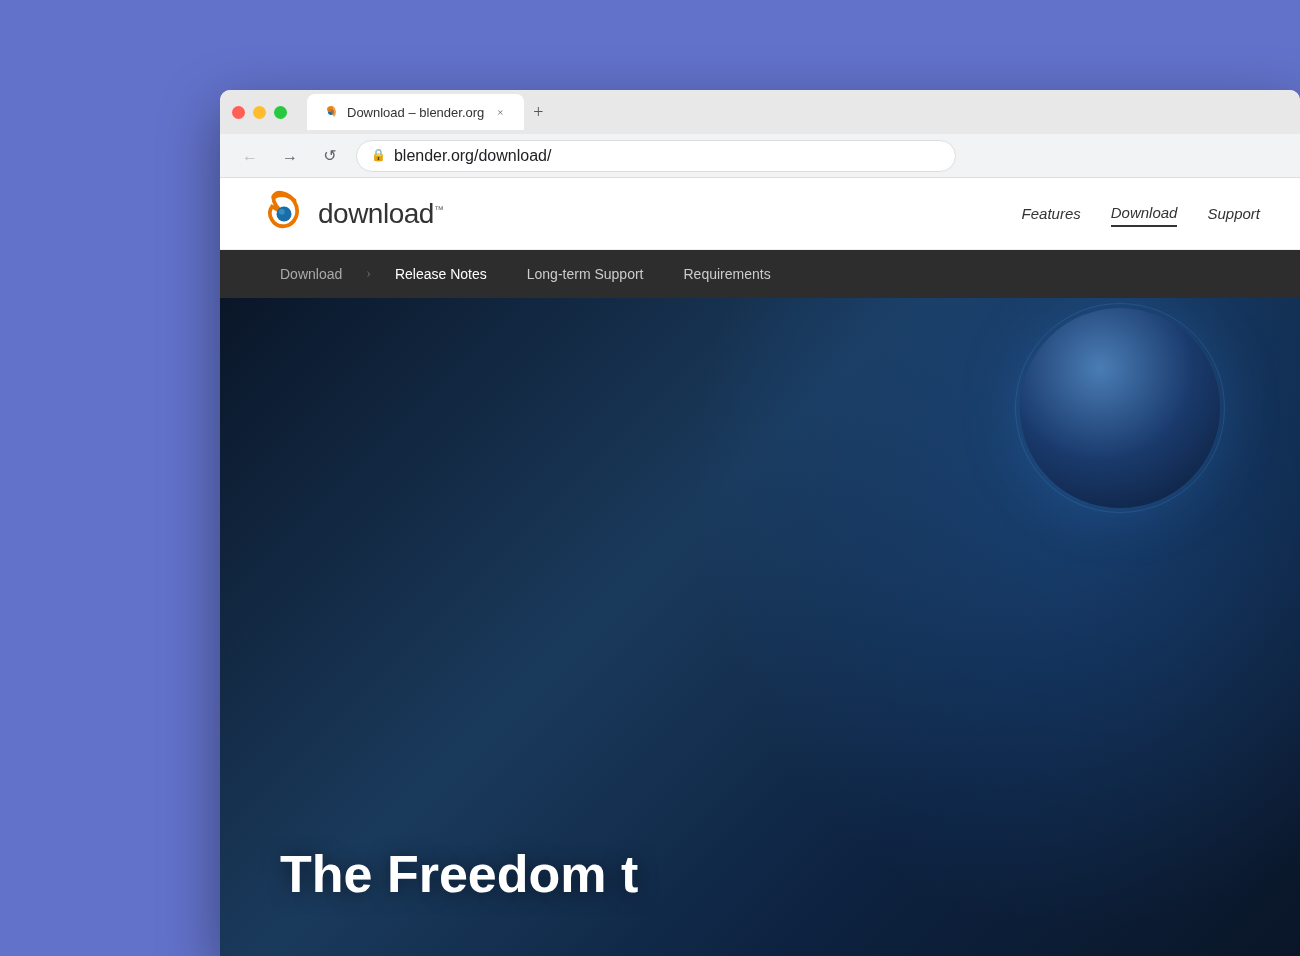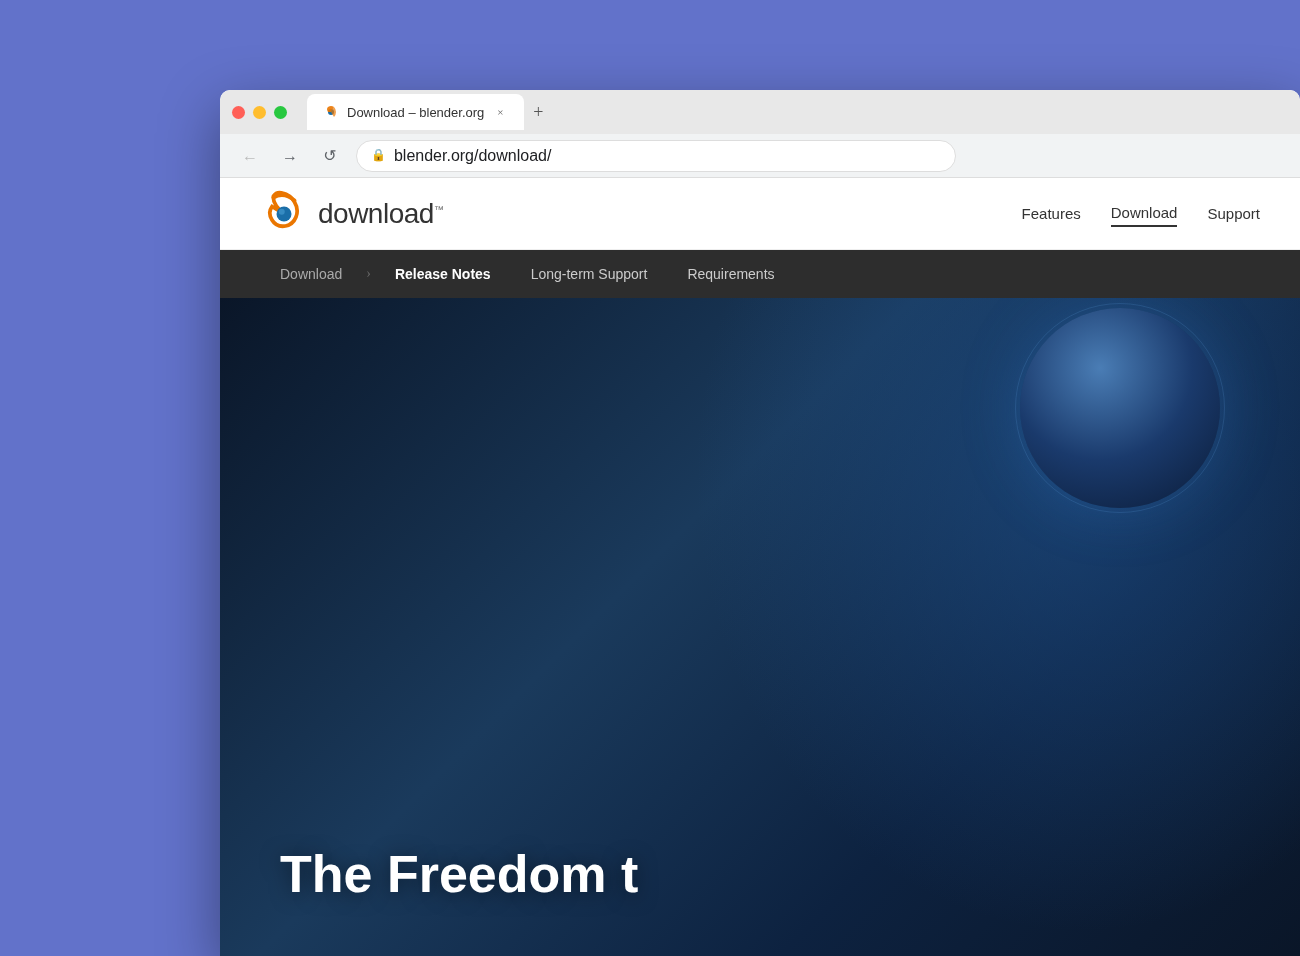--- a/index.html
+++ b/index.html
@@ -210,20 +210,21 @@
     .blender-tm {
       font-size: 10px;
       vertical-align: super;
       color: #666;
     }
 
     .site-nav {
       display: flex;
       gap: 30px;
       align-items: center;
+      font-style: italic;
     }
 
     .nav-item {
       font-family: -apple-system, BlinkMacSystemFont, 'Segoe UI', sans-serif;
       font-size: 15px;
       color: #333;
       cursor: pointer;
       padding: 4px 0;
     }
 
@@ -249,21 +250,21 @@
       padding: 0 20px;
       height: 100%;
       display: flex;
       align-items: center;
       cursor: pointer;
       white-space: nowrap;
     }
 
     .sub-nav-item.active {
       color: #ffffff;
-      font-weight: 700;
+      font-weight: 400;
     }
 
     .sub-nav-item.current {
       color: #aaa;
     }
 
     .sub-nav-separator {
       color: #666;
       font-size: 14px;
       padding: 0 4px;

